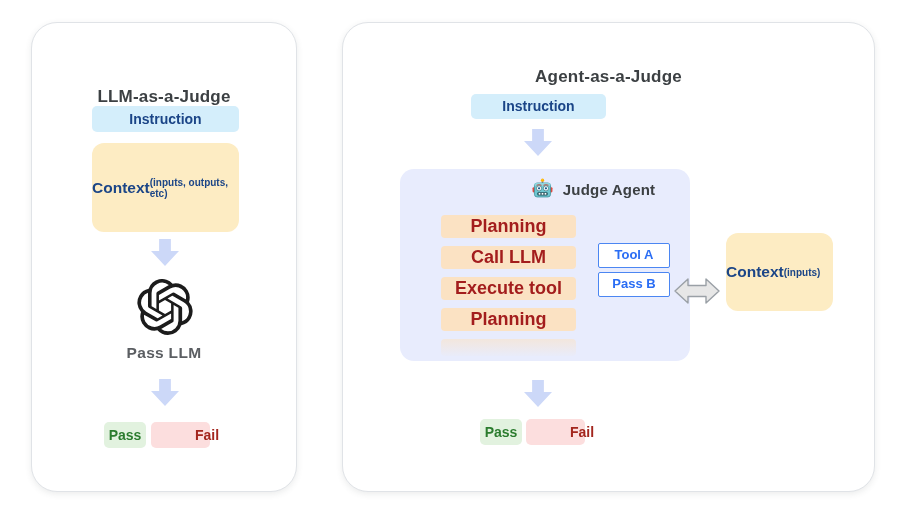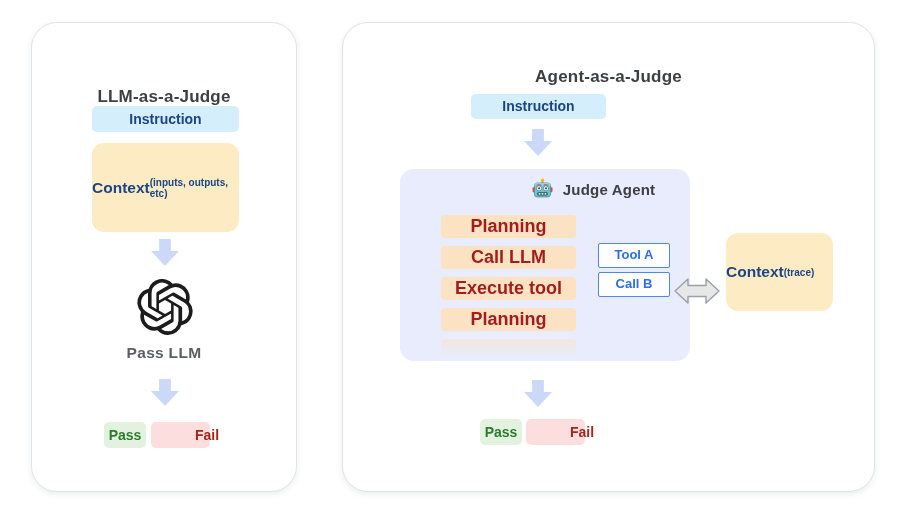--- a/index.html
+++ b/index.html
@@ -186,30 +186,30 @@
       <span class="agent-title">Judge Agent</span>
     </div>
 
     <div class="step-box" style="top:46px;">Planning</div>
     <div class="step-box" style="top:108px;">Execute tool</div>
     <div class="step-box" style="top:77px;">Call LLM</div>
     <div class="step-box" style="top:139px;">Planning</div>
     <div class="step-box faded" style="top:170px;"></div>
 
     <div class="tool-box" style="top:74px;">Tool A</div>
-    <div class="tool-box" style="top:103px;">Call B</div>
+    <div class="tool-box" style="top:103px;">Pass B</div>
   </div>
 
   <svg id="double-arrow" width="48" height="38" viewBox="0 0 48 38">
     <path d="M2 19 L15 7 V13.5 H33 V7 L46 19 L33 31 V24.5 H15 V31 Z" fill="#e7e7e7" stroke="#9aa0a6" stroke-width="1.4" stroke-linejoin="round"></path>
   </svg>
 
   <div class="context-box" style="left:383px; top:210px; width:107px; height:78px;">
     <div class="ctx-title">Context</div>
-    <div class="ctx-sub">(trace)</div>
+    <div class="ctx-sub">(inputs)</div>
   </div>
 
   <div class="arrow-down" style="left:181px; top:357px;"></div>
 
   <div class="outcome-row" style="left:137px; top:396px; gap:4px;">
     <div class="outcome pass">Pass</div>
     <div class="outcome fail">Fail</div>
   </div>
 </div>
 

